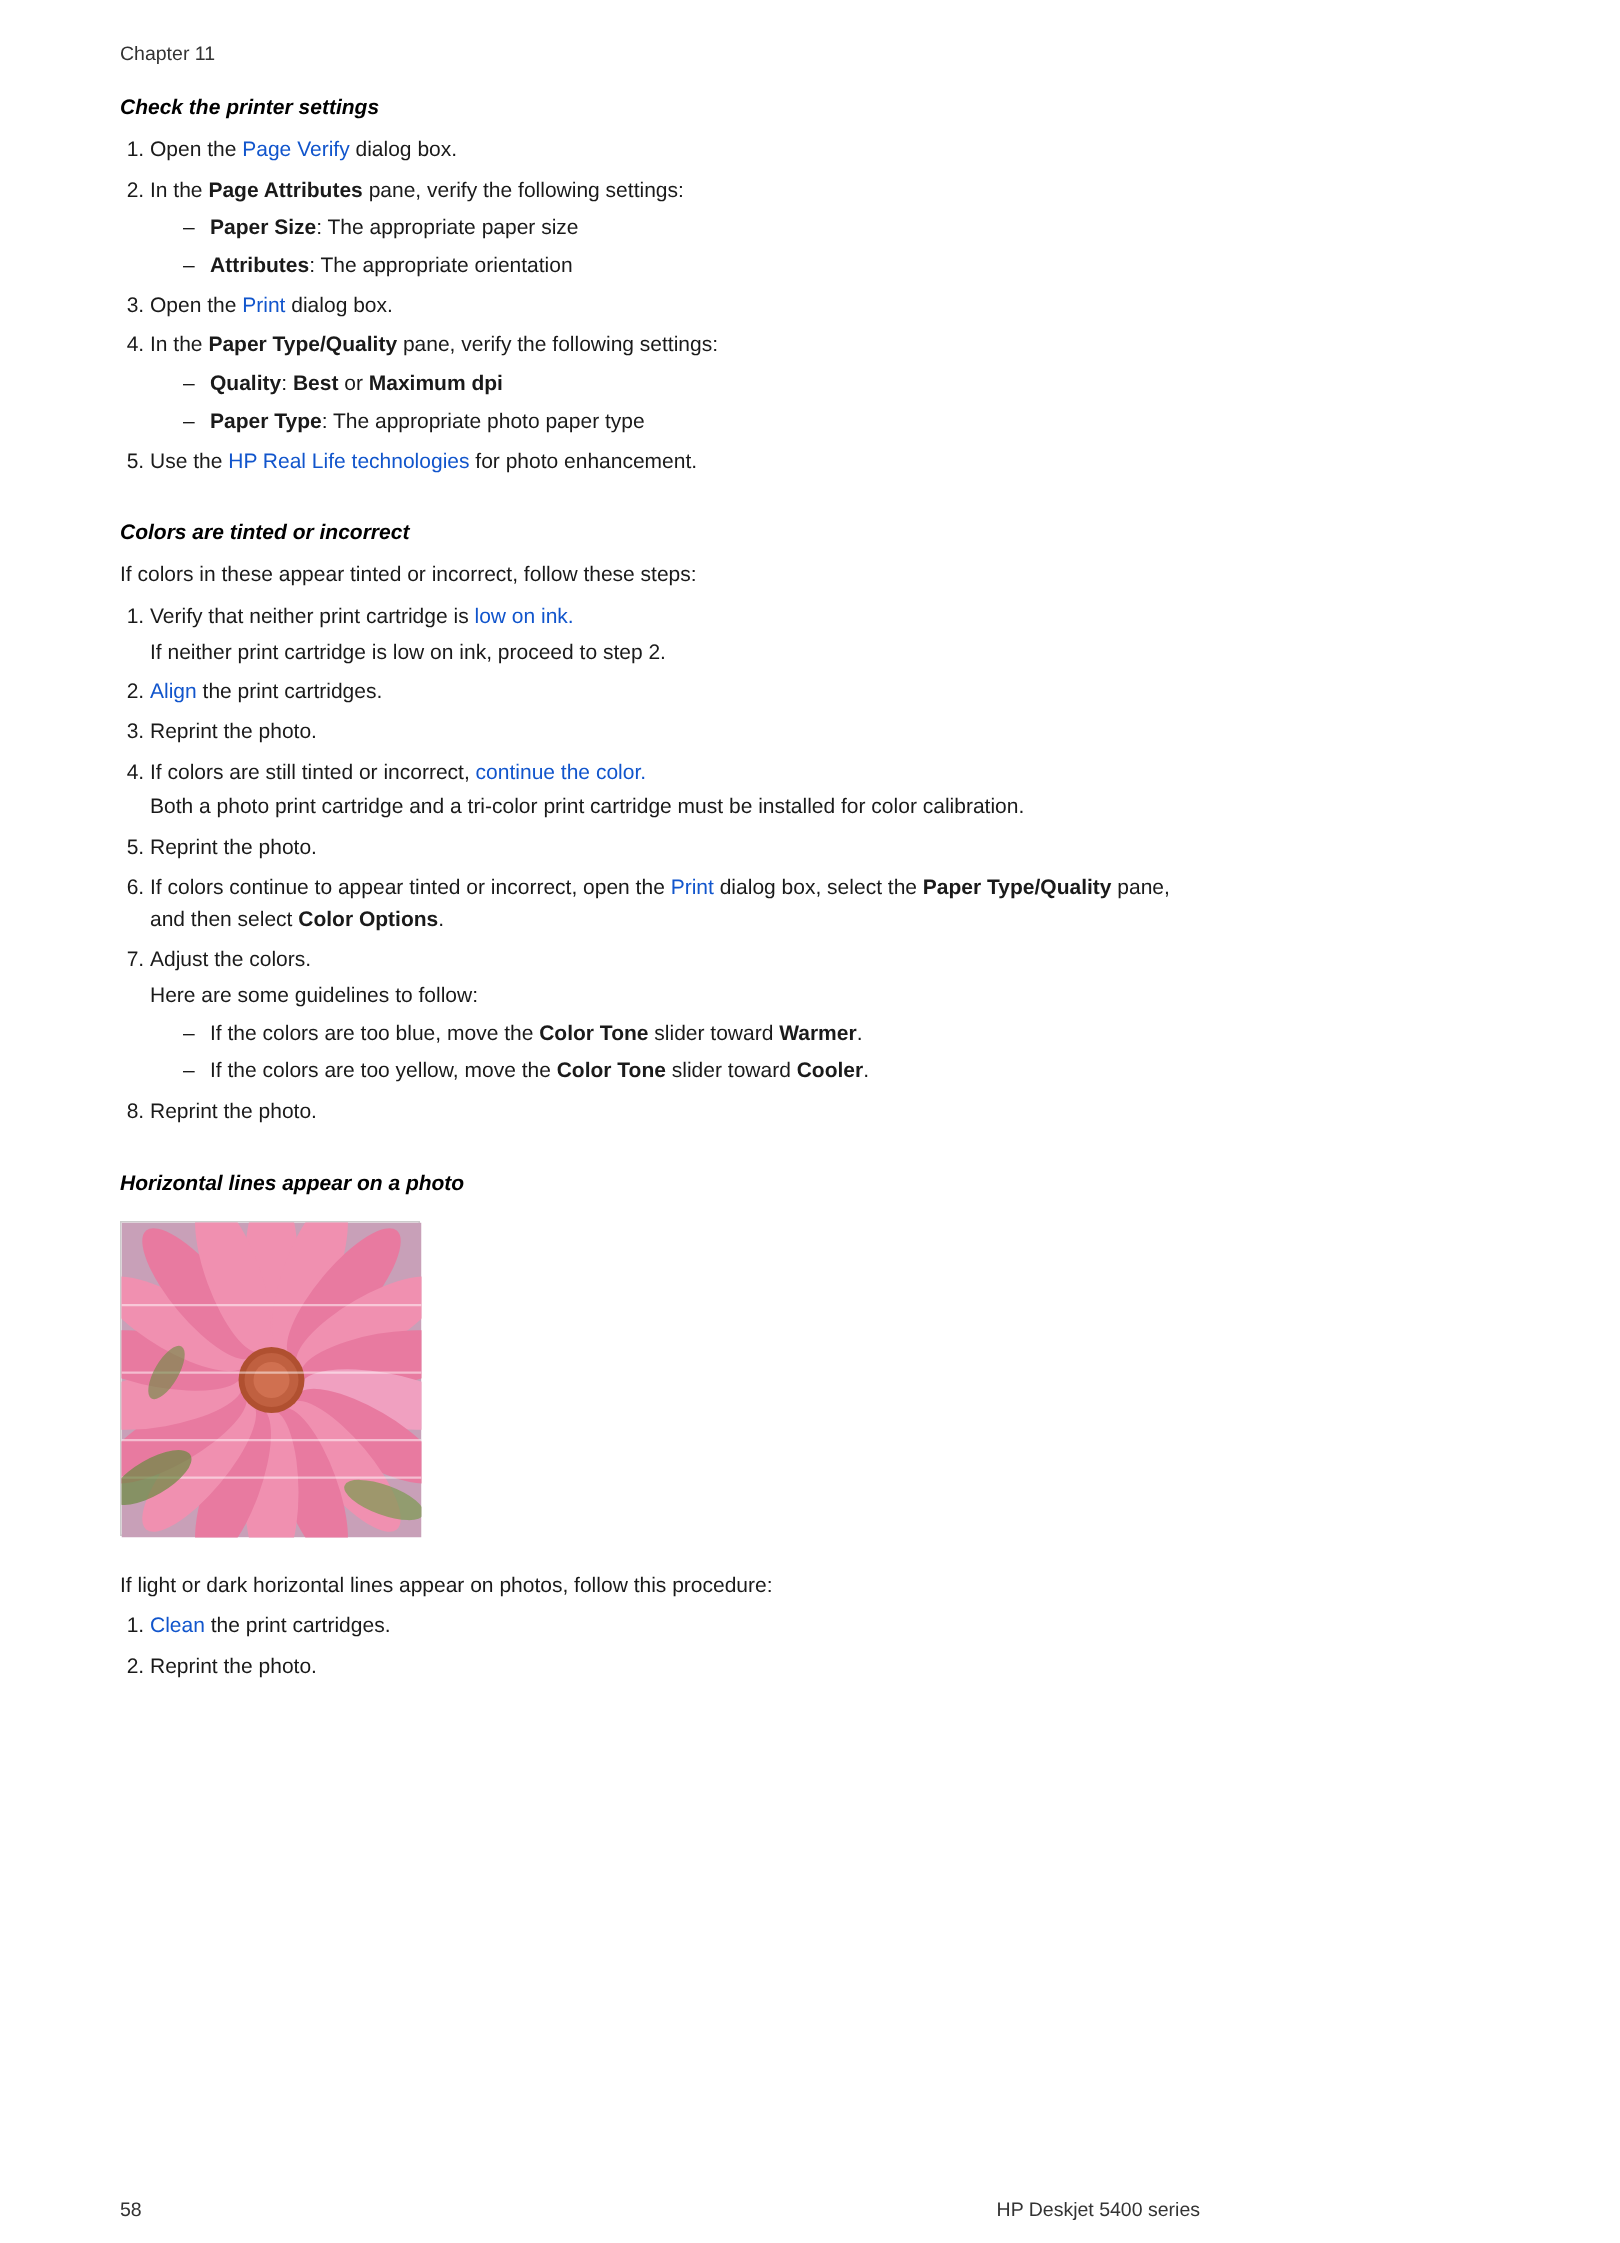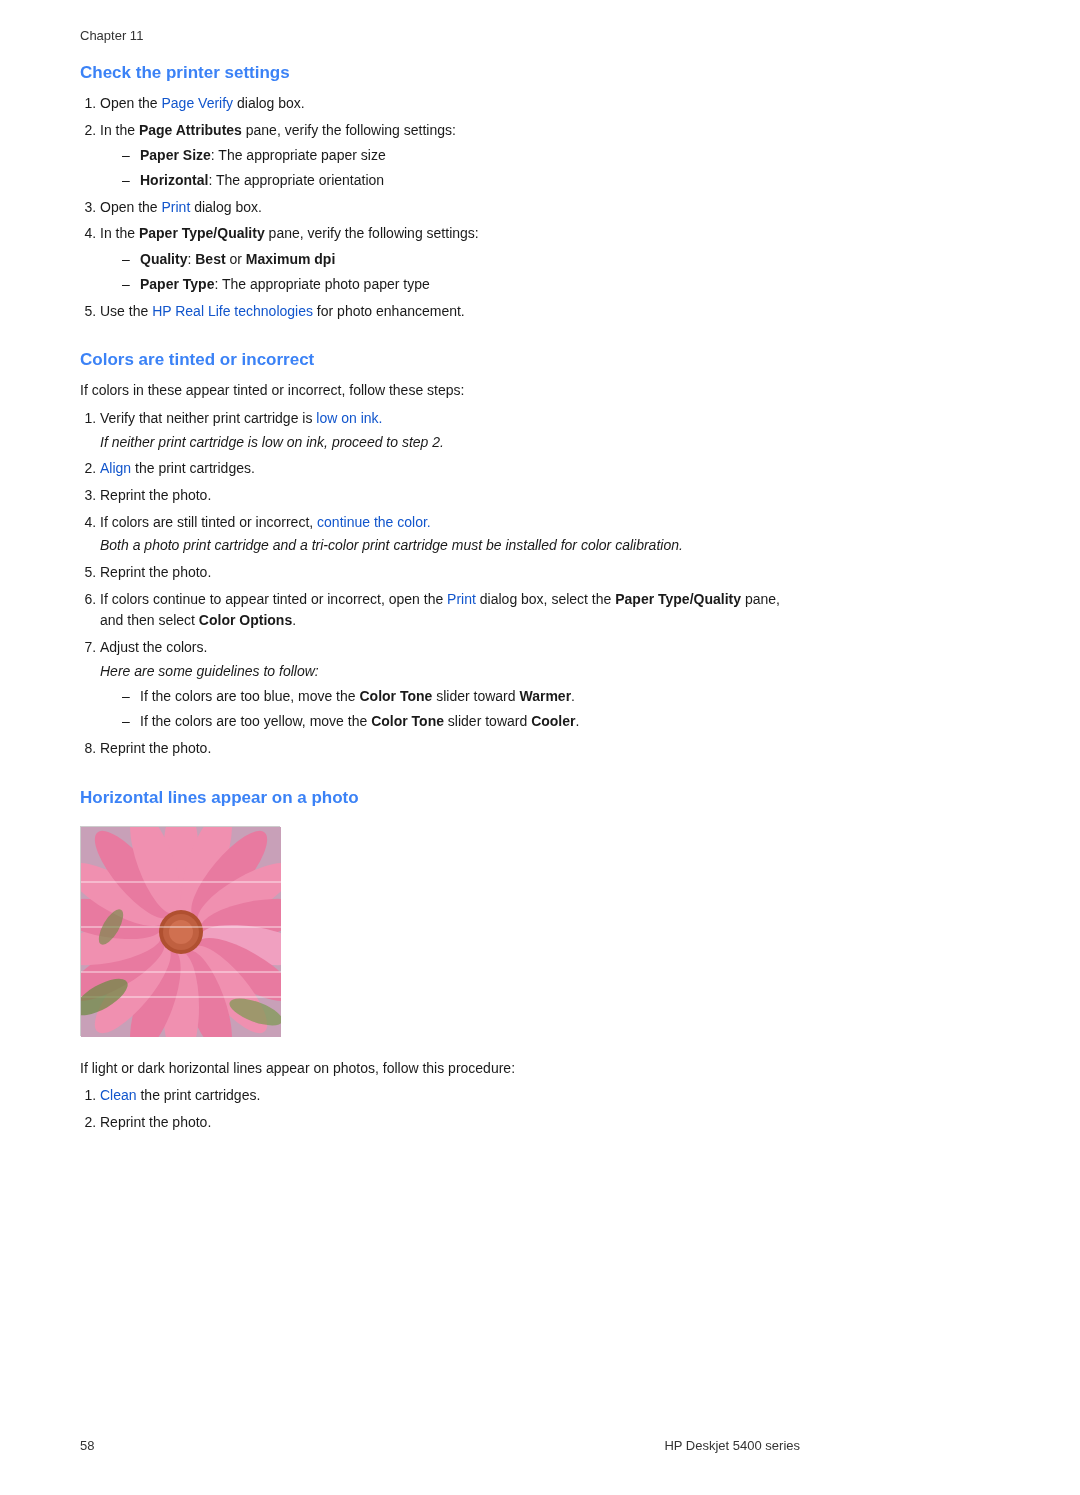--- a/index.html
+++ b/index.html
@@ -27,23 +27,24 @@
     }
 
     .chapter-label {
       font-size: 13px;
       color: #333;
       margin-bottom: 20px;
     }
 
     .section-heading {
       font-weight: bold;
-      font-size: 17px;
-      color: #3b82f6;
+      font-size: 14px;
+      color: #000000;
       margin-bottom: 10px;
+      font-style: italic;
     }
 
     .content-block {
       margin-bottom: 28px;
     }
 
     ol {
       padding-left: 20px;
       margin: 6px 0;
     }
@@ -88,40 +89,39 @@
 
     
     .flower-svg-container {
       width: 200px;
       height: 210px;
       border: 1px solid #ccc;
     }
 
     .footer {
       position: absolute;
-      bottom: 42px;
+      bottom: 15px;
       left: 80px;
       right: 80px;
       display: flex;
       justify-content: space-between;
       align-items: center;
       font-size: 13px;
       color: #333;
     }
 
     .li-sublist {
       margin-top: 2px;
     }
 
     .inline-note {
       display: block;
       padding-left: 0;
       margin-top: 2px;
       line-height: 1.55;
-      font-style: italic;
     }
   </style>
 </head>
 <body>
 
 <div class="page-container">
 
   <div class="chapter-label">Chapter 11</div>
 
   <div class="content-block">
@@ -129,21 +129,21 @@
     <ol>
 
       <li>
         <span>Open the </span><a class="link-text" href="#">Page Verify</a><span> dialog box.</span>
       </li>
 
       <li>
         <span>In the <strong>Page Attributes</strong> pane, verify the following settings:</span>
         <ul class="dash-list li-sublist">
           <li><strong>Paper Size</strong>: The appropriate paper size</li>
-          <li><strong>Horizontal</strong>: The appropriate orientation</li>
+          <li><strong>Attributes</strong>: The appropriate orientation</li>
         </ul>
       </li>
 
       <li>
         <span>Open the </span><a class="link-text" href="#">Print</a><span> dialog box.</span>
       </li>
 
       <li>
         <span>In the <strong>Paper Type/Quality</strong> pane, verify the following settings:</span>
         <ul class="dash-list li-sublist">

